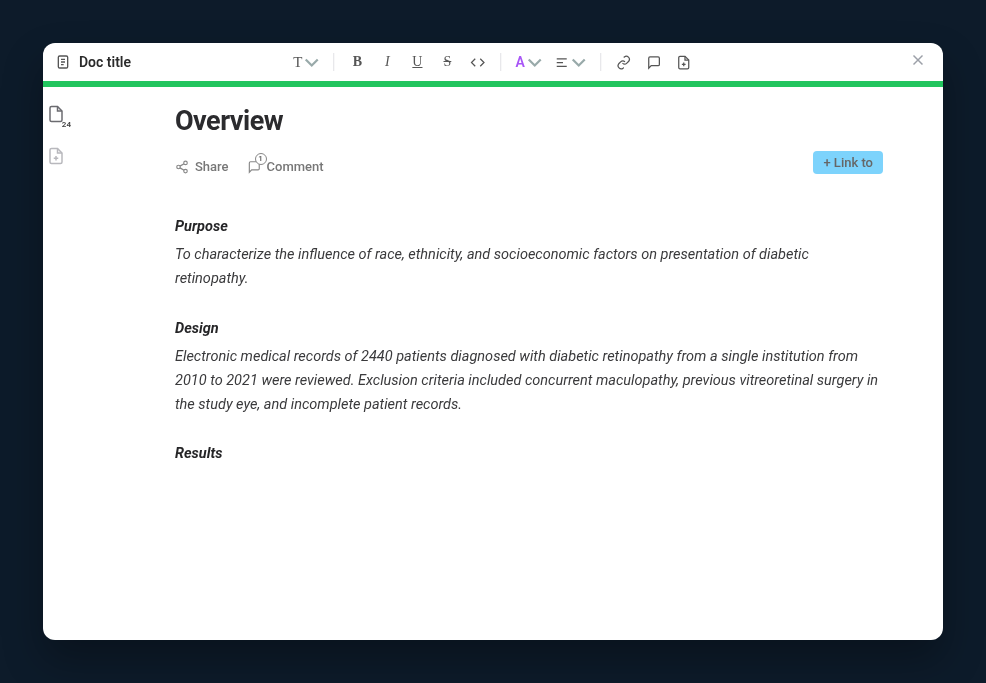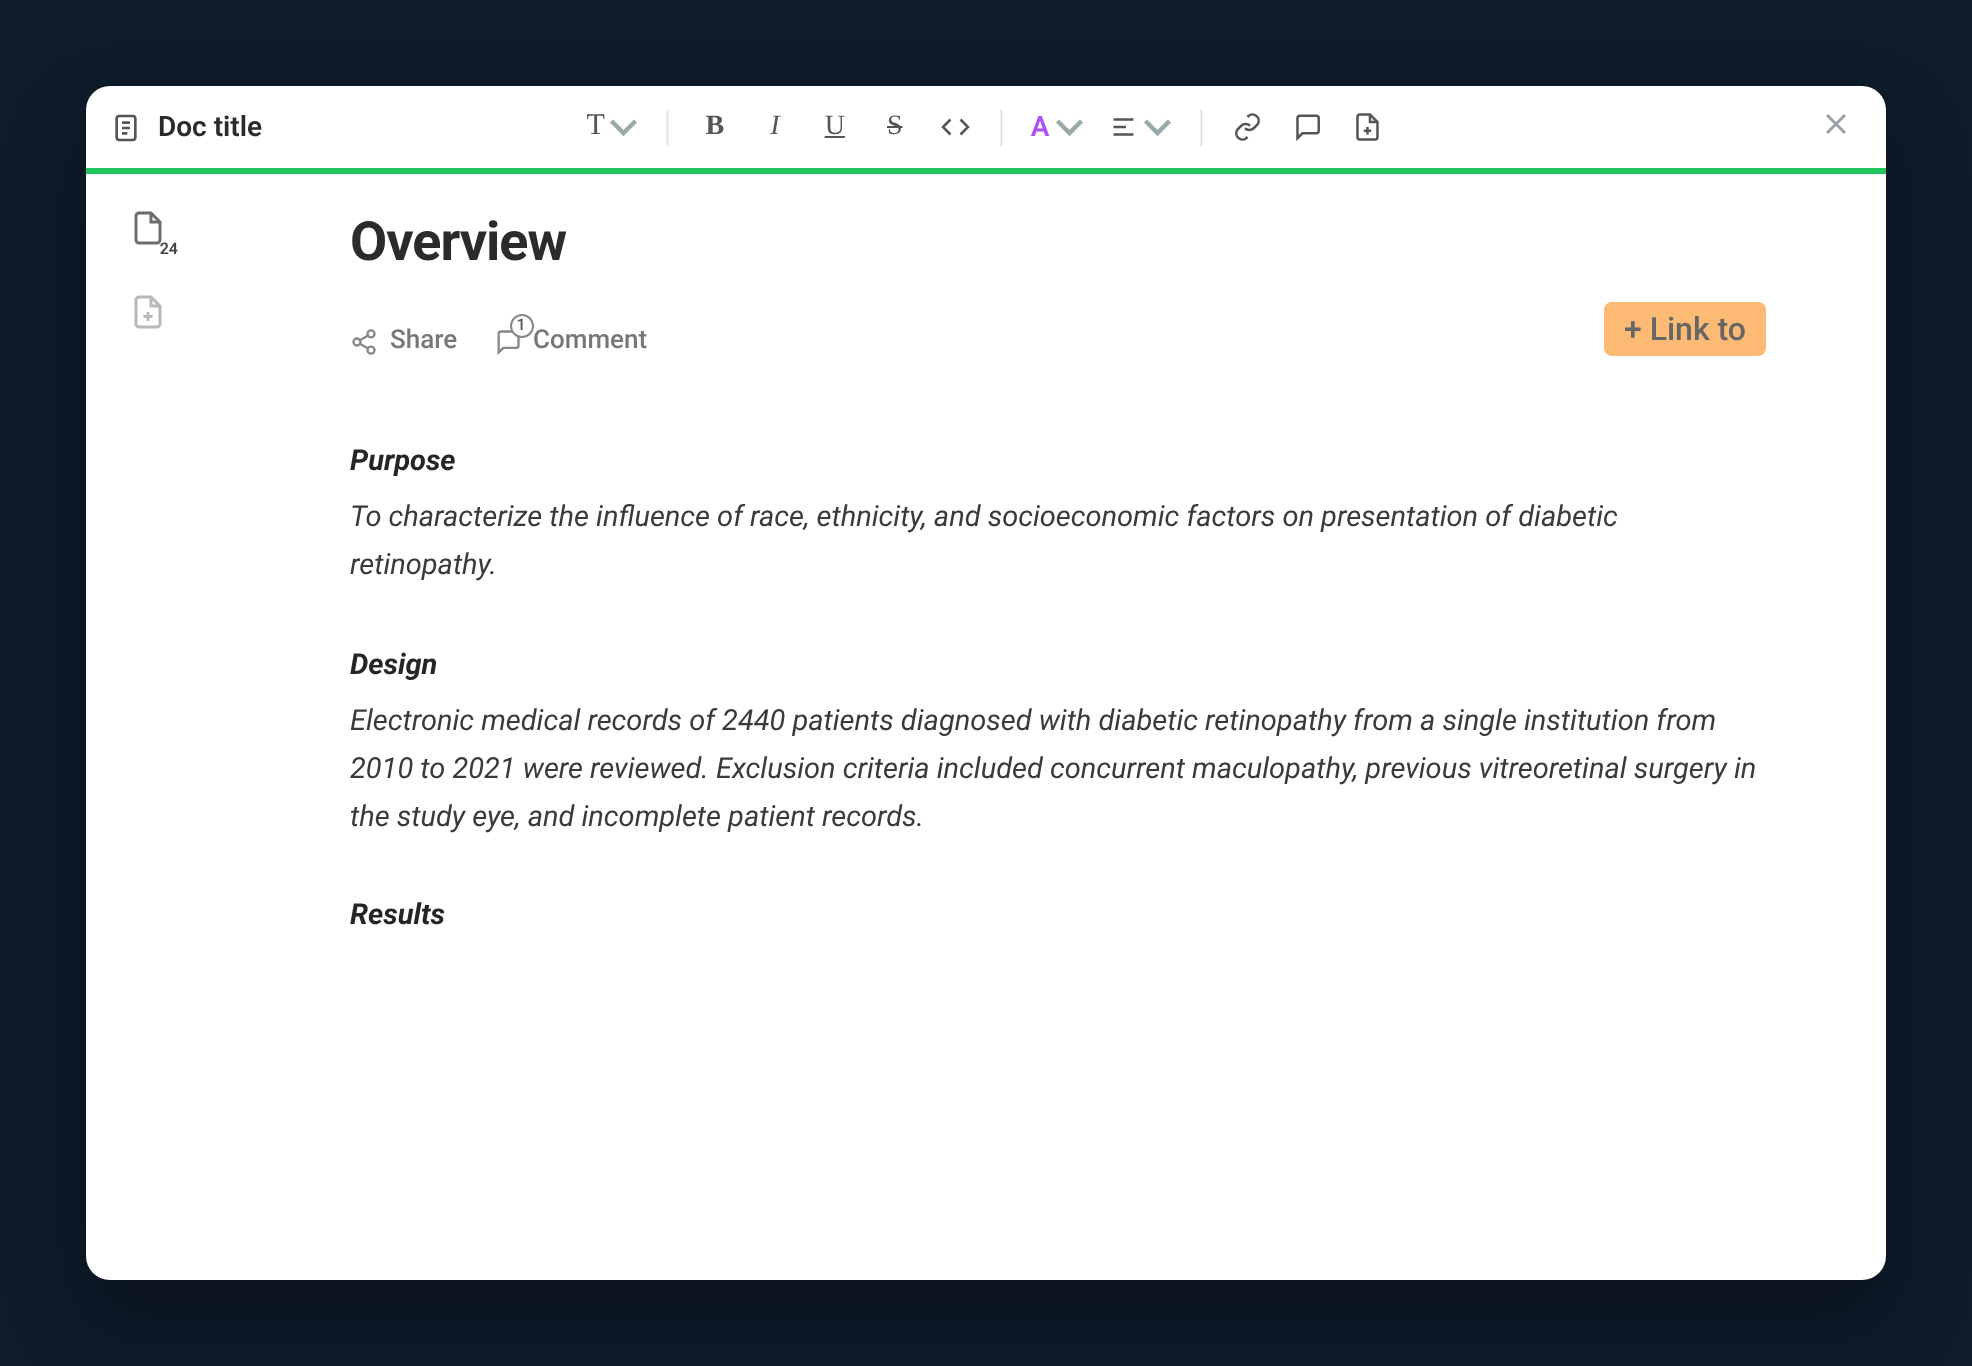--- a/index.html
+++ b/index.html
@@ -21,21 +21,21 @@
       box-shadow: 0 20px 40px rgba(0,0,0,0.3);
       display: flex;
       flex-direction: column;
       overflow: hidden;
     }
     .toolbar {
       display: flex;
       align-items: center;
       height: 44px;
       padding: 0 12px;
-      border-bottom: 3px solid #22c55e;
+      border-bottom: 6px solid #22c55e;
       position: relative;
     }
     .toolbar-left {
       display: flex;
       align-items: center;
       gap: 8px;
     }
     .doc-icon { width: 16px; height: 16px; color: #555; }
     .doc-title {
       font-size: 14px;
@@ -88,21 +88,21 @@
     .body-area {
       flex: 1;
       display: flex;
       overflow: hidden;
     }
     .left-rail {
       width: 44px;
       padding-top: 14px;
       display: flex;
       flex-direction: column;
-      align-items: flex-end;
+      align-items: flex-start;
       gap: 16px;
     }
     .rail-btn {
       width: 26px;
       height: 26px;
       display: flex;
       align-items: center;
       justify-content: center;
       cursor: pointer;
       color: #6b6b70;
@@ -158,24 +158,24 @@
       border-radius: 50%;
       background: #fff;
       border: 1px solid #888;
       font-size: 8px;
       line-height: 10px;
       text-align: center;
       color: #555;
     }
     .linkto {
       margin-left: auto;
-      background: #fdba74;
+      background: #7dd3fc;
       border-radius: 4px;
       padding: 4px 10px;
-      font-size: 16px;
+      font-size: 13px;
       color: #666;
       cursor: pointer;
       font-weight: 500;
     }
     .section {
       margin-bottom: 26px;
       font-size: 14.5px;
       line-height: 1.65;
       font-style: italic;
     }

